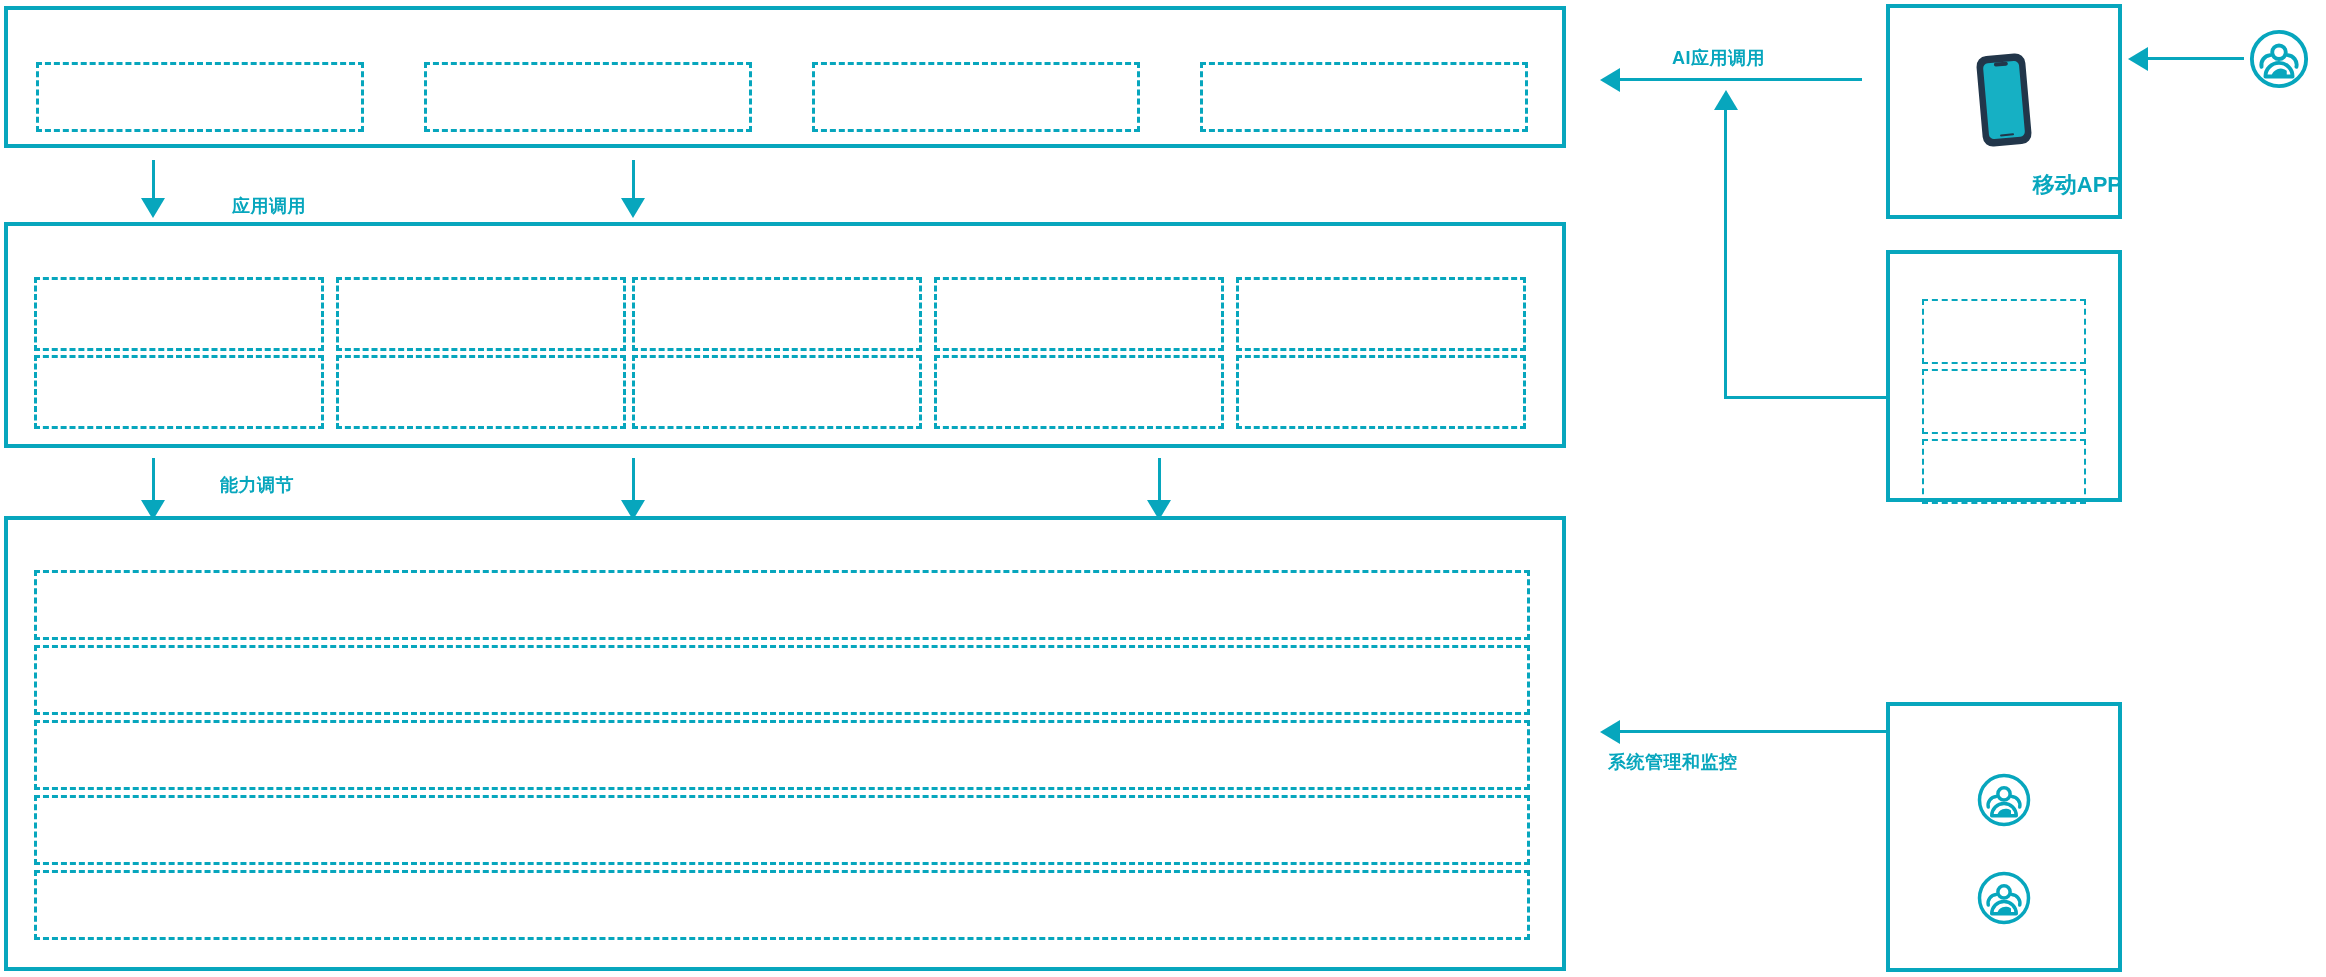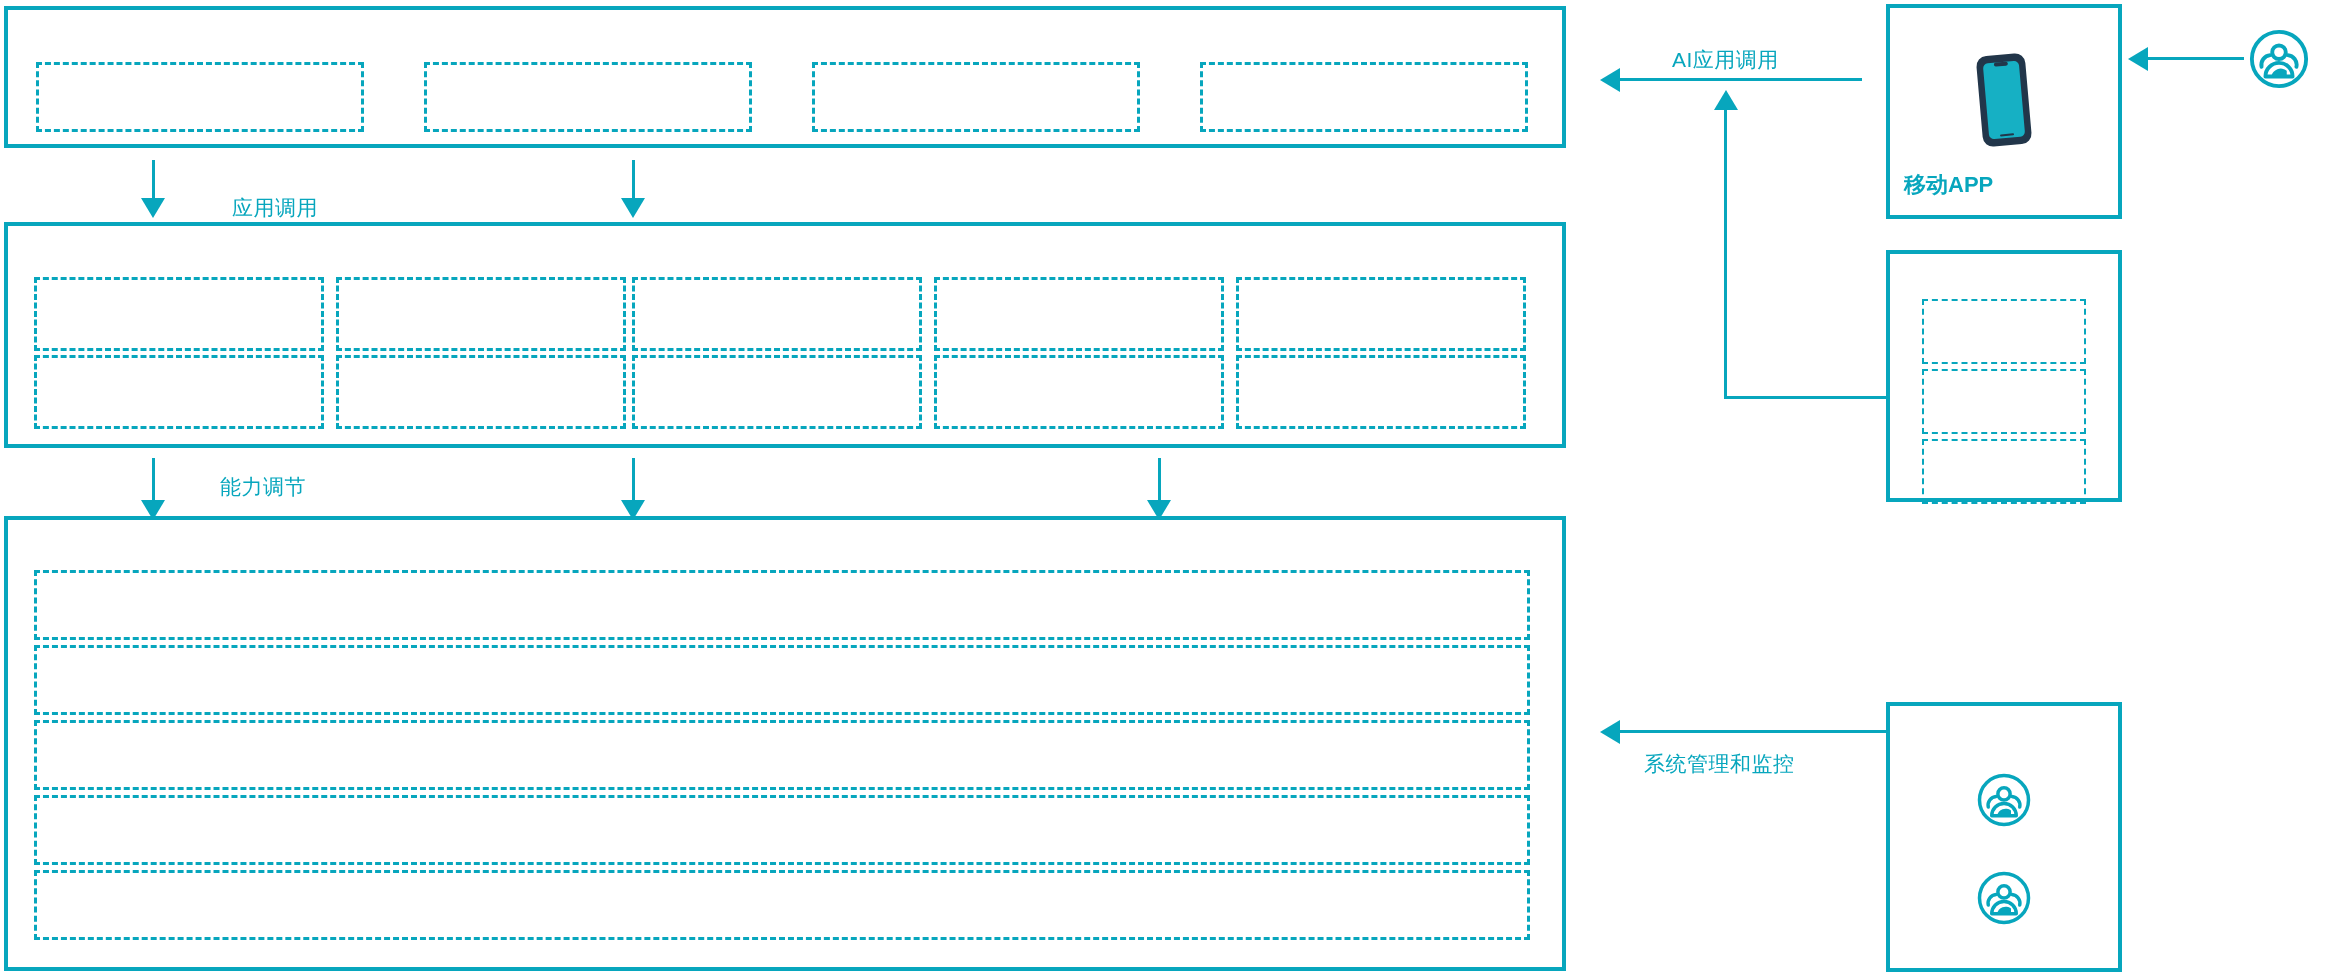--- a/index.html
+++ b/index.html
@@ -73,35 +73,34 @@
     height: 0;
     border-top: 12px solid transparent;
     border-bottom: 12px solid transparent;
     border-right: 20px solid var(--teal);
   }
 
   
   .edge-label {
     position: absolute;
     color: var(--teal);
-    font-size: 21px;
-    font-weight: normal;
+    font-size: 18px;
+    font-weight: bold;
     white-space: nowrap;
     letter-spacing: 0.5px;
   }
 
   
   .node-caption {
     position: absolute;
     color: var(--teal);
     font-size: 22px;
     font-weight: bold;
     white-space: nowrap;
-    text-align: left;
-    margin-left: 18px;
+    text-align: right;
   }
 
   
   .icon-holder {
     position: absolute;
     display: block;
   }
 
   :root {
     --teal: #07a6bd;
@@ -221,15 +220,15 @@
   <div class="vline" style="left:1724px; top:110px; height:288px;"></div>
   <div class="arrow-up" style="left:1714px; top:90px;"></div>
 
   <div class="hline" style="left:1724px; top:396px; width:162px;"></div>
 
   <div class="edge-label" style="left:1672px; top:46px;">AI应用调用</div>
 
   <div class="hline" style="left:1620px; top:730px; width:266px;"></div>
   <div class="arrow-left" style="left:1600px; top:720px;"></div>
 
-  <div class="edge-label" style="left:1644px; top:750px;">系统管理和监控</div>
+  <div class="edge-label" style="left:1608px; top:750px;">系统管理和监控</div>
 
 </div>
 
 </body></html>

